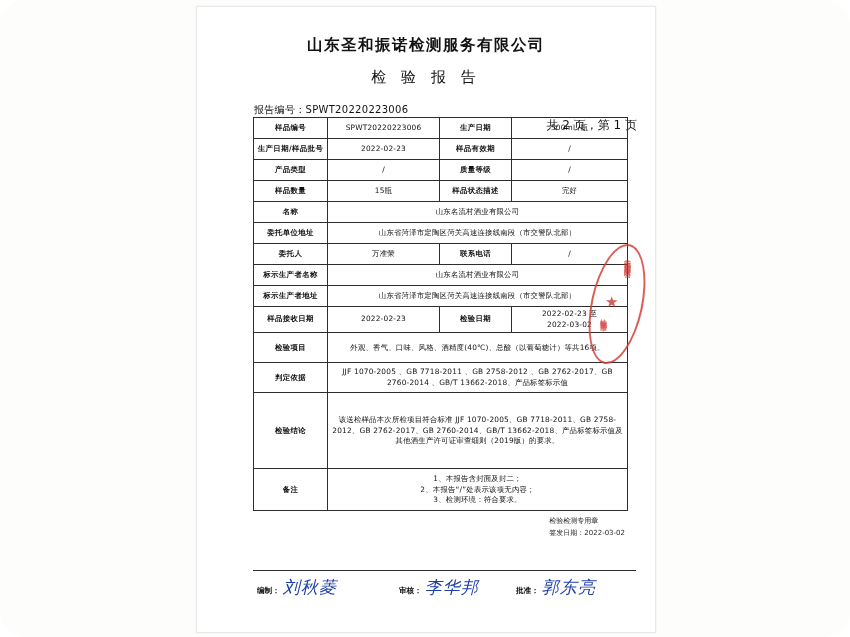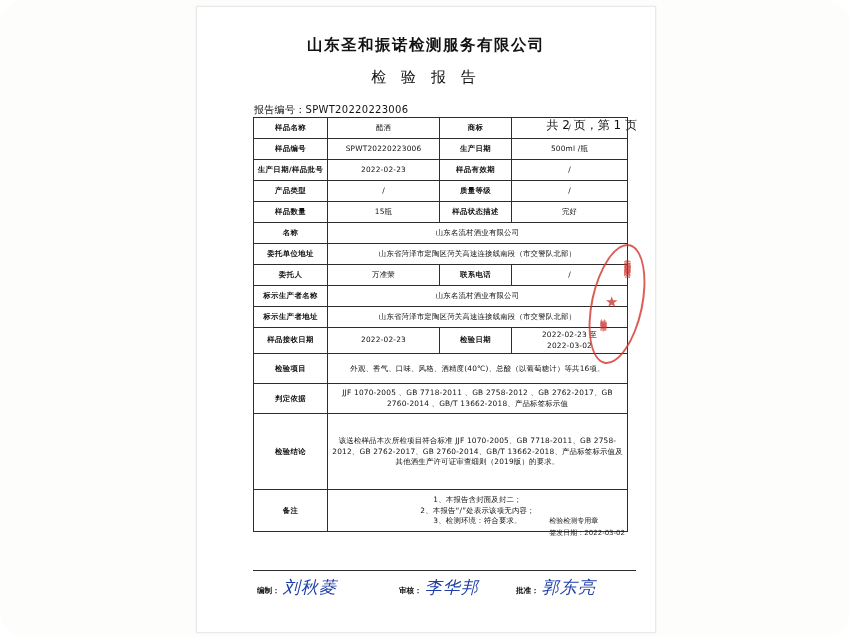--- a/index.html
+++ b/index.html
@@ -203,26 +203,20 @@
     </div>
 
     <table class="rep">
       <colgroup>
         <col class="w-lbl">
           <col class="w-val">
           <col class="w-lbl2">
           <col>
       </colgroup>
       <tbody>
-        <tr class="h-sm">
-          <td class="lbl">样品名称</td>
-          <td class="val">醋酒</td>
-          <td class="lbl">商标</td>
-          <td class="val">/</td>
-        </tr>
         <tr class="h-sm">
           <td class="lbl">样品编号</td>
           <td class="val">SPWT20220223006</td>
           <td class="lbl">生产日期</td>
           <td class="val">500ml /瓶</td>
         </tr>
         <tr class="h-sm">
           <td class="lbl">生产日期/样品批号</td>
           <td class="val">2022-02-23</td>
           <td class="lbl">样品有效期</td>

